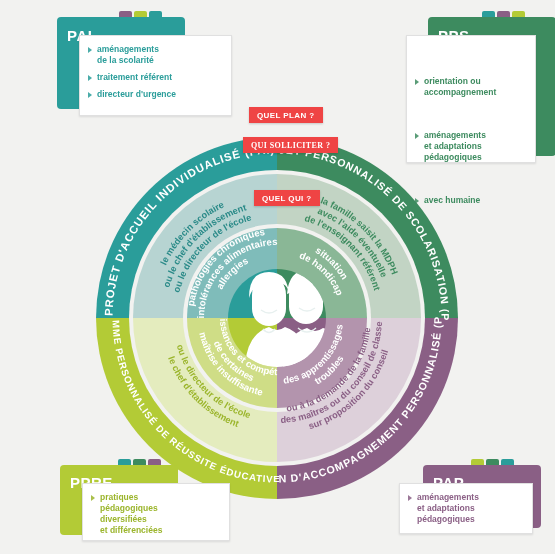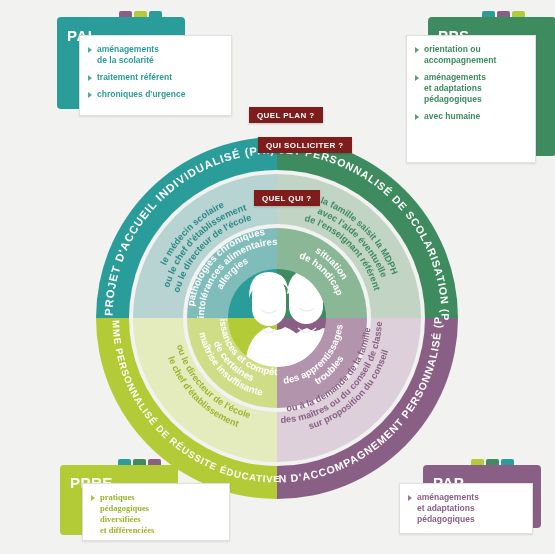--- a/index.html
+++ b/index.html
@@ -12,31 +12,31 @@
   }
   #stage{position:absolute;left:0;top:0;width:555px;height:554px;}
 
   
   .wheel{position:absolute;left:77px;top:118px;width:400px;height:400px;}
   .wheel svg{display:block;}
 
   
   .tag{
     position:absolute;
-    background:#7f1d1d;
+    background:#ef4444;
     color:#fff;
     font-weight:bold;
     font-size:8px;
     letter-spacing:.4px;
     padding:4px 8px 3px 8px;
     white-space:nowrap;
     box-shadow:0 1px 2px rgba(0,0,0,.18);
   }
   #tag-quel{left:249px;top:107px;}
-  #tag-qui{left:258px;top:137px;}
+  #tag-qui{left:243px;top:137px;font-family:Liberation Serif, serif;}
   #tag-pour{left:254px;top:190px;}
 
   
   .folder{position:absolute;}
   .folder .tabs{position:absolute;top:0;height:7px;display:flex;gap:2px;}
   .folder .tabs i{display:block;width:13px;height:7px;border-radius:2px 2px 0 0;}
   .folder .body{
     position:absolute;top:6px;left:0;
     border-radius:4px;
   }
@@ -79,28 +79,28 @@
   #folder-pai .code{left:10px;top:16px;}
   #folder-pai .sheet{left:22px;top:24px;width:153px;height:81px;}
   #folder-pai li{color:#2a9d9a;}
 
   
   #folder-pps{left:406px;top:11px;width:148px;height:152px;}
   #folder-pps .body{left:22px;width:128px;height:139px;background:#3d8b5f;}
   #folder-pps .tabs{left:76px;}
   #folder-pps .code{left:32px;top:16px;}
   #folder-pps .sheet{left:0px;top:24px;width:130px;height:128px;}
-  #folder-pps li{color:#3d8b5f;}
+  #folder-pps li{color:#3d8b5f;margin-top:32px;}
 
   
   #folder-ppre{left:60px;top:459px;width:170px;height:82px;}
   #folder-ppre .body{width:118px;height:70px;background:#b3cb36;}
   #folder-ppre .tabs{left:58px;}
   #folder-ppre .code{left:10px;top:15px;}
-  #folder-ppre .sheet{left:22px;top:24px;width:148px;height:58px;font-family:Liberation Serif, serif;}
+  #folder-ppre .sheet{left:22px;top:24px;width:148px;height:58px;}
   #folder-ppre li{color:#9bb52c;}
 
   
   #folder-pap{left:399px;top:459px;width:160px;height:75px;}
   #folder-pap .body{left:24px;width:118px;height:63px;background:#8a5f85;}
   #folder-pap .tabs{left:72px;}
   #folder-pap .code{left:34px;top:15px;}
   #folder-pap .sheet{left:0px;top:24px;width:134px;height:51px;}
   #folder-pap li{color:#8a5f85;}
 
@@ -274,21 +274,21 @@
       <i style="background:#8a5f85"></i>
       <i style="background:#b3cb36"></i>
       <i style="background:#2a9d9a"></i>
     </div>
     <div class="body"></div>
     <div class="code">PAI</div>
     <div class="sheet">
       <ul>
         <li>aménagements<br>de la scolarité</li>
         <li>traitement référent</li>
-        <li>chroniques d'urgence</li>
+        <li>directeur d'urgence</li>
       </ul>
     </div>
   </div>
 
   <div class="folder" id="folder-pps">
     <div class="tabs">
       <i style="background:#2a9d9a"></i>
       <i style="background:#8a5f85"></i>
       <i style="background:#b3cb36"></i>
     </div>

